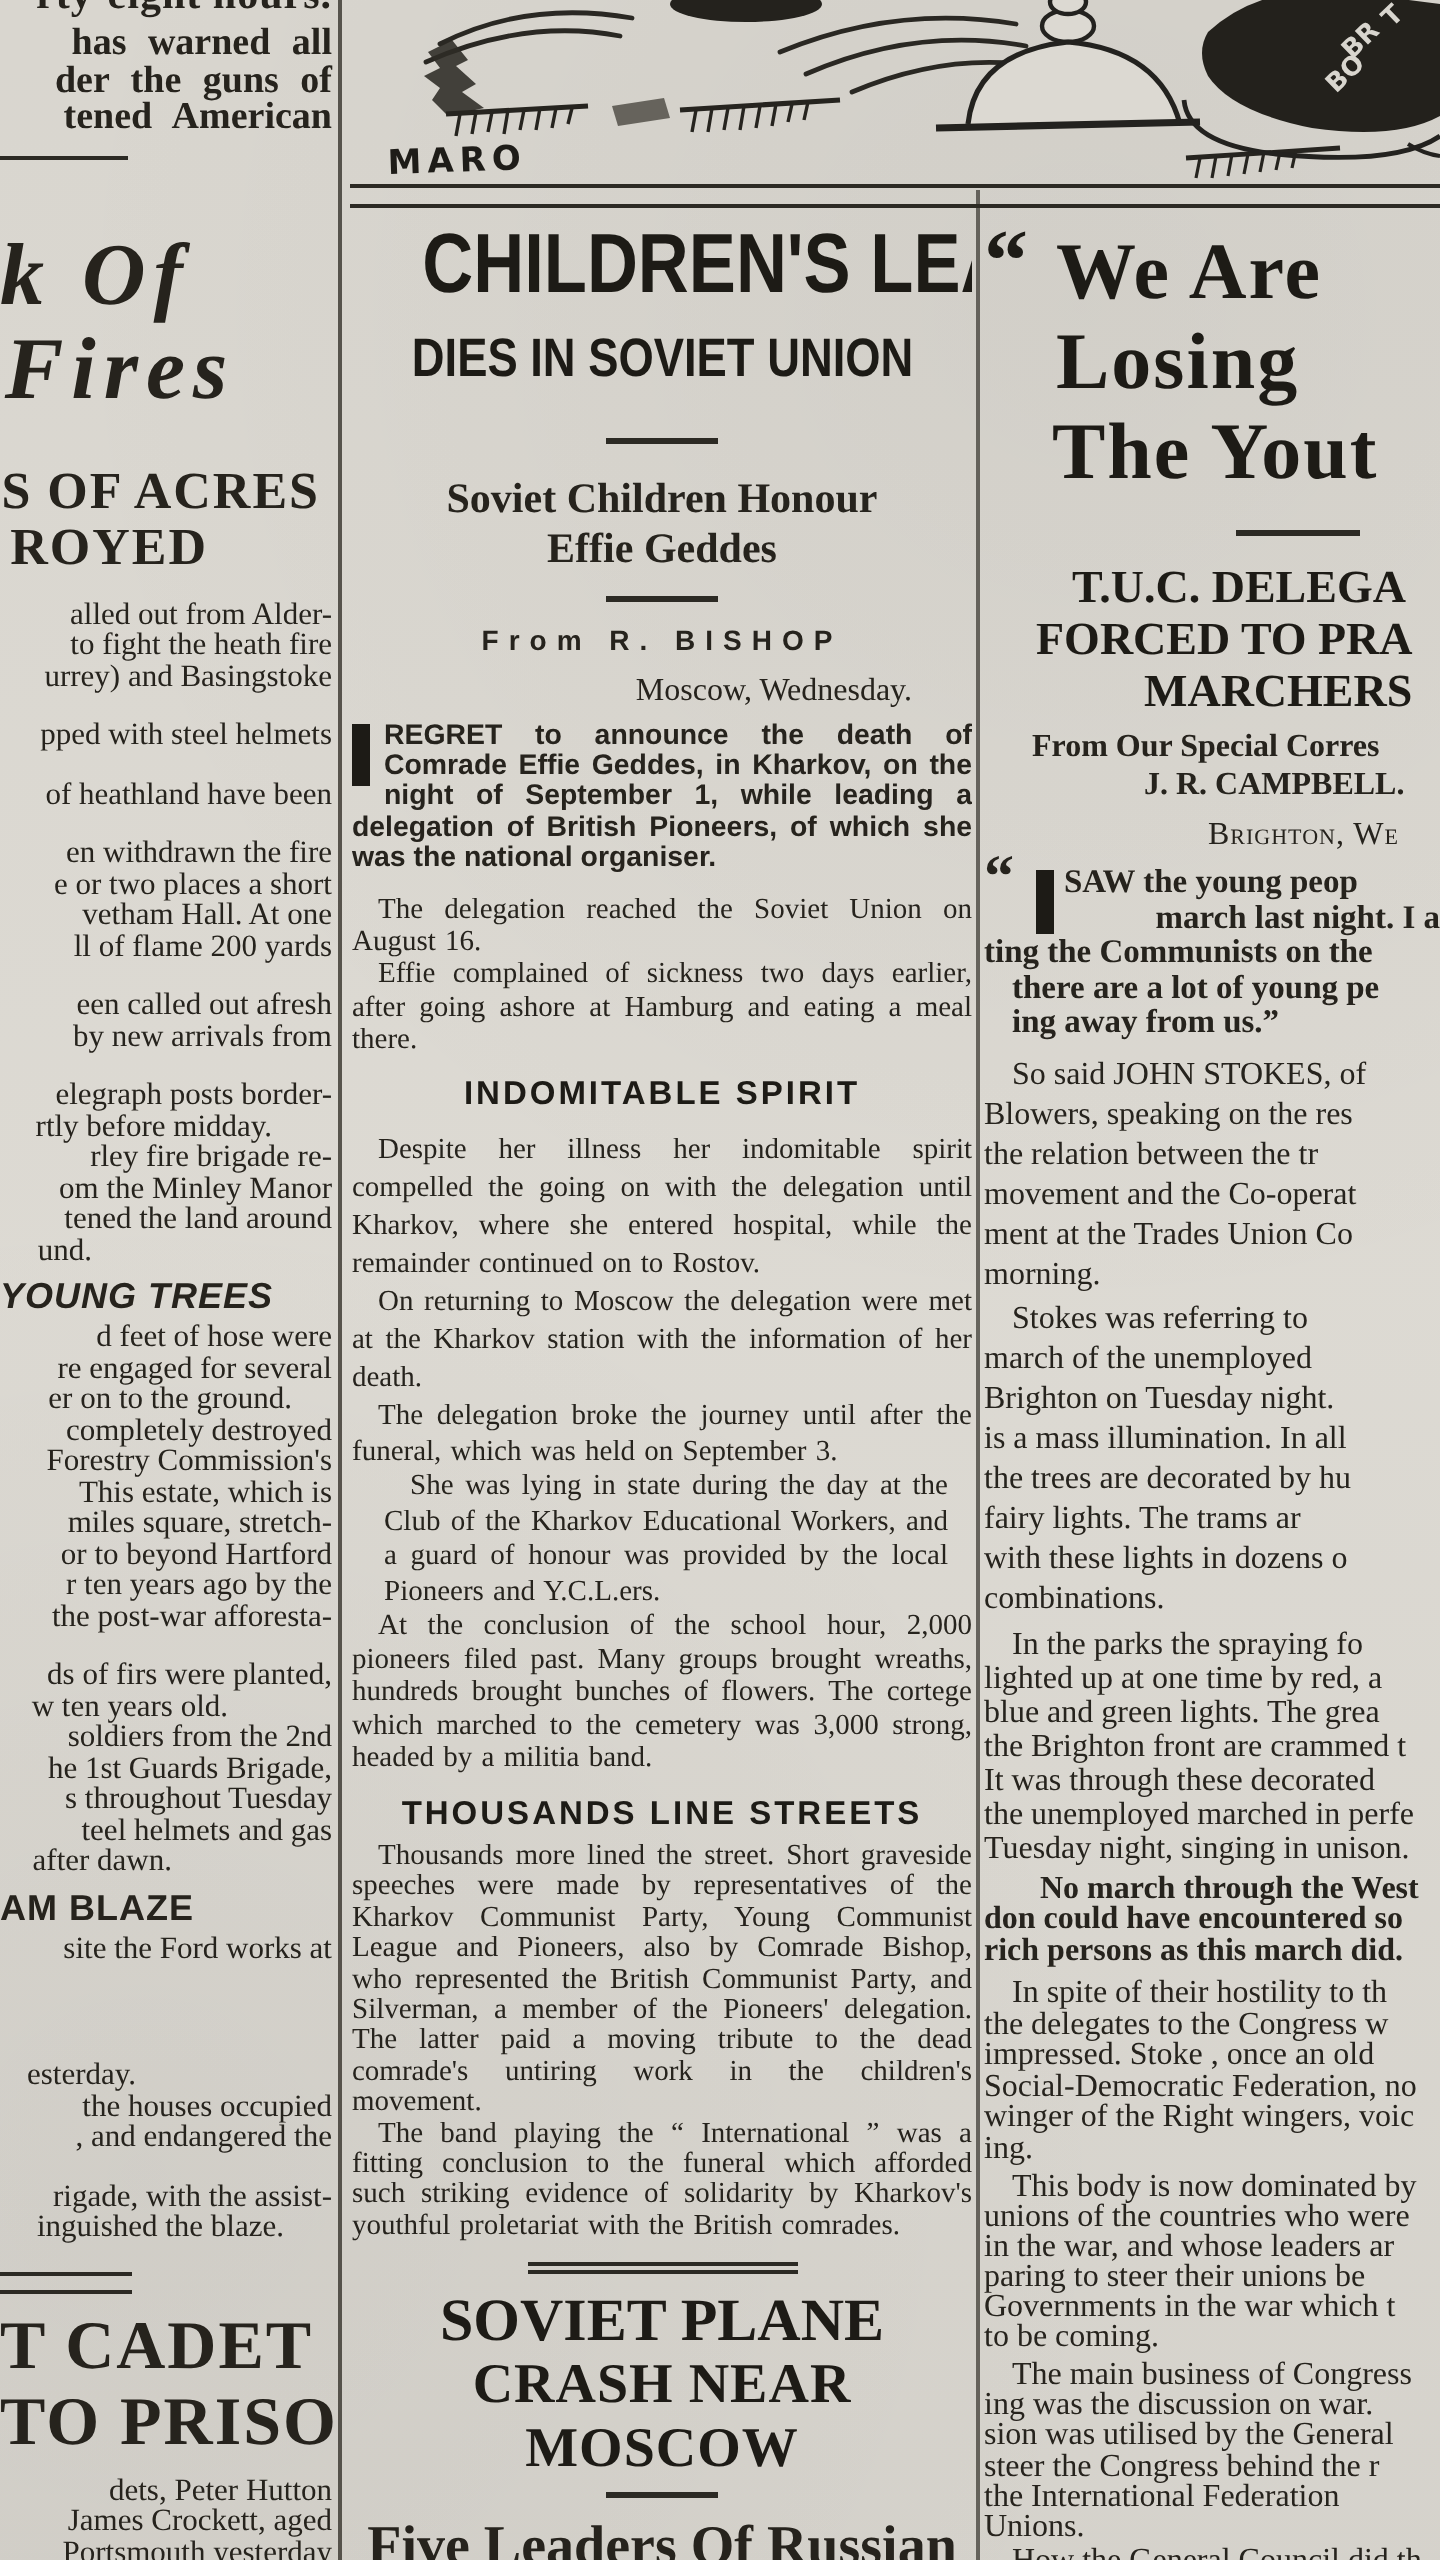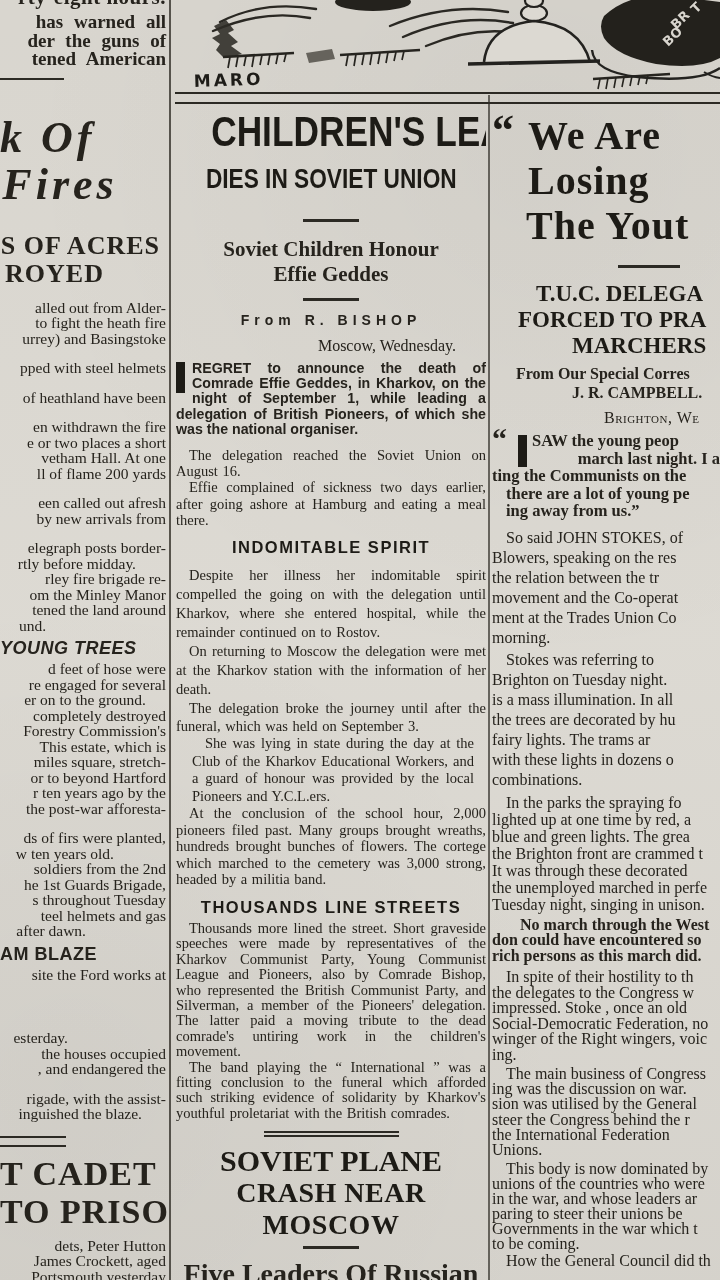--- a/index.html
+++ b/index.html
@@ -284,20 +284,21 @@
     <div class="rp rlh20 rmt8">
         <div class="tl" style="padding-left: 14px;">So said JOHN STOKES, of</div>
         <div class="tl">Blowers, speaking on the res</div>
         <div class="tl">the relation between the tr</div>
         <div class="tl">movement and the Co-operat</div>
         <div class="tl">ment at the Trades Union Co</div>
         <div class="tl">morning.</div>
       </div>
     <div class="rp rlh20 rmt2">
         <div class="tl" style="padding-left: 14px;">Stokes  was  referring  to</div>
+        <div class="tl">march  of  the  unemployed</div>
         <div class="tl">Brighton on Tuesday night.</div>
         <div class="tl">is a mass illumination.  In all</div>
         <div class="tl">the trees are decorated by hu</div>
         <div class="tl">fairy lights.    The trams ar</div>
         <div class="tl">with these lights in dozens o</div>
         <div class="tl">combinations.</div>
       </div>
     <div class="rp rlh17 rmt4">
         <div class="tl" style="padding-left: 14px;">In the parks the spraying fo</div>
         <div class="tl">lighted up at one time by red, a</div>
@@ -313,34 +314,34 @@
         <div class="tl">rich persons as this march did.</div>
       </div>
     <div class="rp rlh155 rmt6">
         <div class="tl" style="padding-left: 14px;">In spite of their hostility to th</div>
         <div class="tl">the delegates to the Congress w</div>
         <div class="tl">impressed.  Stoke , once an old</div>
         <div class="tl">Social-Democratic Federation, no</div>
         <div class="tl">winger of the Right wingers, voic</div>
         <div class="tl">ing.</div>
       </div>
+    <div class="rp rlh15 rmt4">
+        <div class="tl" style="padding-left: 14px;">This body is now dominated by</div>
+        <div class="tl">unions of the countries who were</div>
+        <div class="tl">in the war, and whose leaders ar</div>
+        <div class="tl">paring to steer their unions be</div>
+        <div class="tl">Governments in the war which t</div>
+        <div class="tl">to be coming.</div>
+      </div>
     <div class="rp rlh152 rmt4">
         <div class="tl" style="padding-left: 14px;">The main business of Congress</div>
         <div class="tl">ing was the discussion on war.</div>
         <div class="tl">sion was utilised by the General</div>
         <div class="tl">steer the Congress behind the r</div>
         <div class="tl">the   International   Federation</div>
         <div class="tl">Unions.</div>
       </div>
-    <div class="rp rlh15 rmt4">
-        <div class="tl" style="padding-left: 14px;">This body is now dominated by</div>
-        <div class="tl">unions of the countries who were</div>
-        <div class="tl">in the war, and whose leaders ar</div>
-        <div class="tl">paring to steer their unions be</div>
-        <div class="tl">Governments in the war which t</div>
-        <div class="tl">to be coming.</div>
-      </div>
     <div class="rp rlh15 rmt2">
         <div class="tl" style="padding-left: 14px;">How the General Council did th</div>
       </div>
   </div>
 
 </div>
 
 </body></html>

